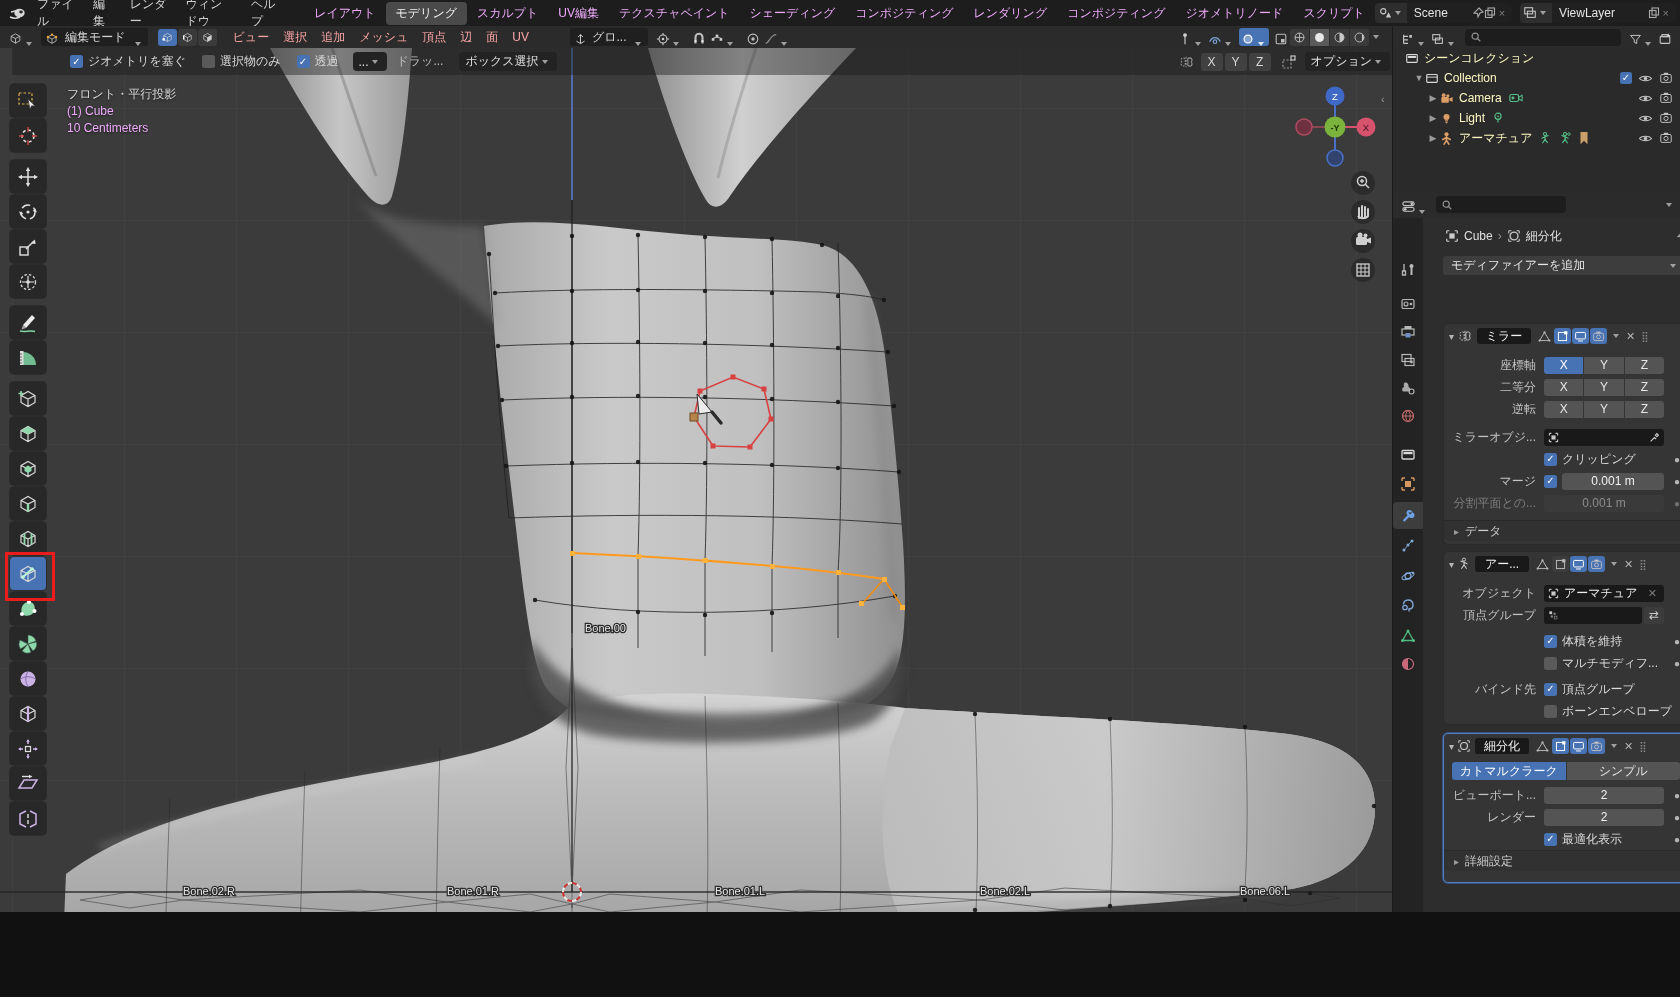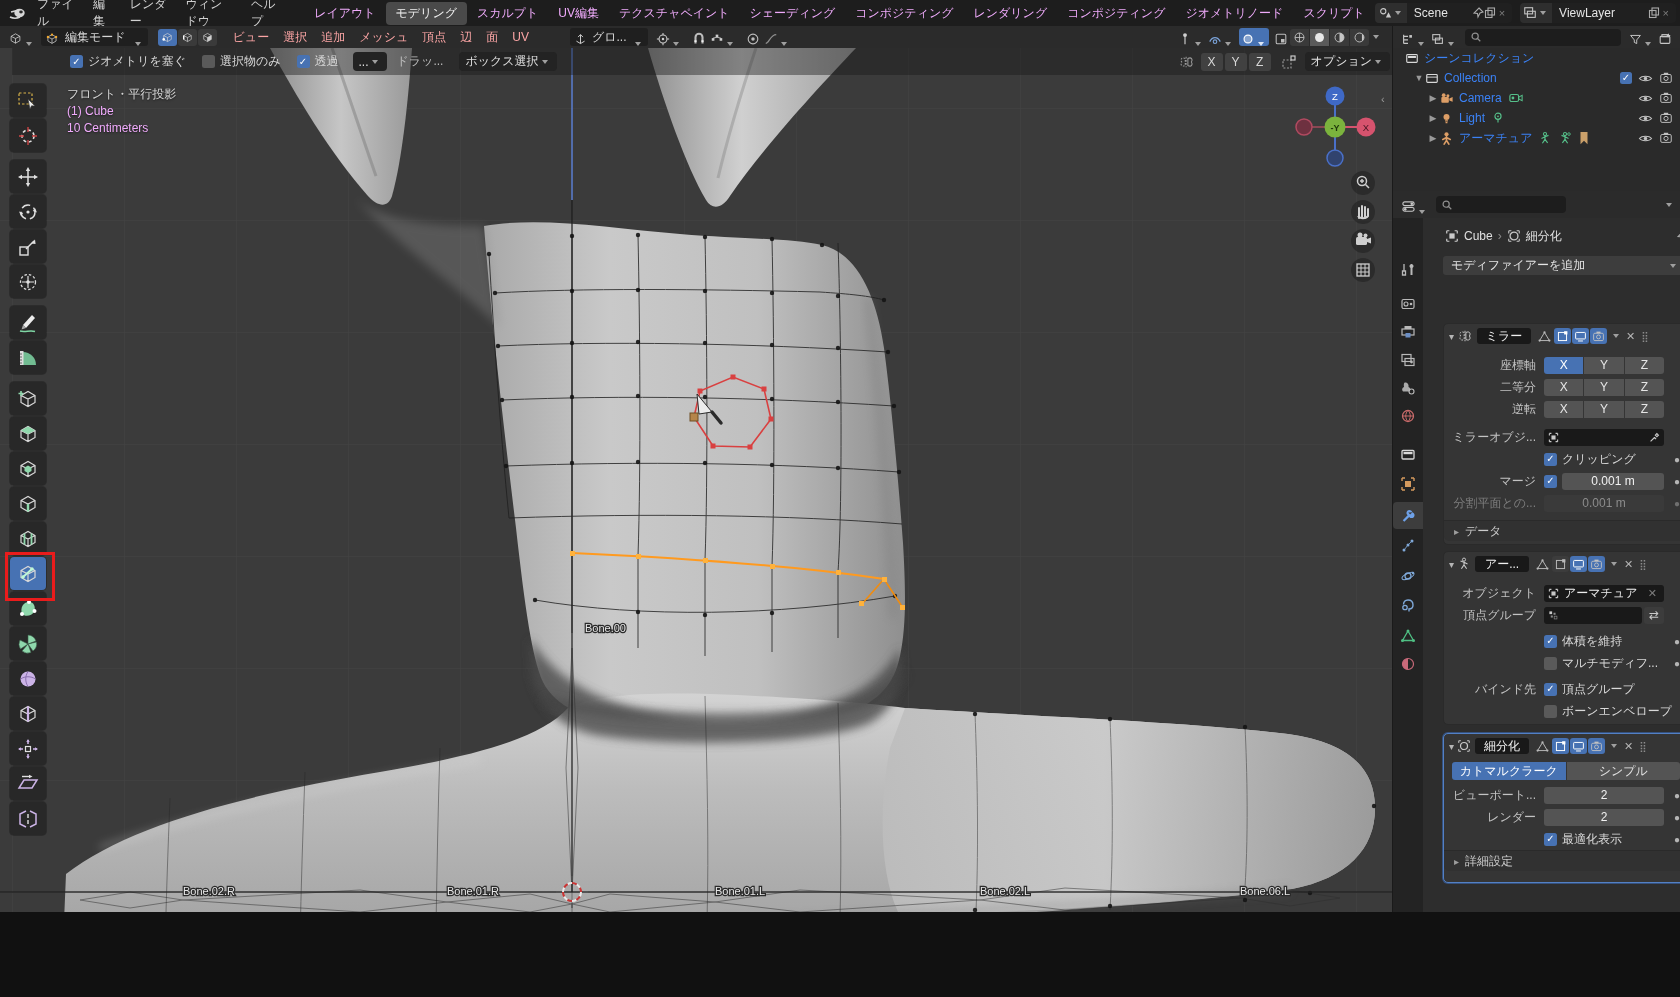--- a/index.html
+++ b/index.html
@@ -40,21 +40,21 @@
   #vptext .dim{color:#f0abfc;}
   
   .tool{position:absolute;left:10px;width:36px;height:33px;background:#282828;border-radius:4px;
         display:flex;align-items:center;justify-content:center;box-shadow:0 0 0 1px rgba(0,0,0,.25);}
   .tool.active{background:#4772b3;}
   #redbox{left:5px;top:552px;width:44px;height:43px;border:3px solid #ea1c1c;z-index:60;}
   
   #sidebar{left:1392px;top:48px;width:288px;height:922px;background:#2d2d2d;border-left:1px solid #1a1a1a;box-sizing:border-box;}
   #outliner{position:absolute;left:0;top:0;width:288px;height:143px;background:#2a2a2a;}
   .orow{display:flex;align-items:center;height:20px;padding-left:8px;}
-  .orow .nm{padding-left:5px;color:#3b82f6;white-space:nowrap;}
+  .orow .nm{padding-left:5px;color:#fef9c3;white-space:nowrap;}
   .tri{color:#9a9a9a;font-size:9px;width:12px;text-align:center;}
   .rico{margin-left:6px;display:flex;}
   .orow .right{margin-left:auto;display:flex;align-items:center;margin-right:8px;gap:6px;}
   
   #props{position:absolute;left:0;top:143px;width:288px;height:779px;background:#2d2d2d;}
   #propshead{display:flex;align-items:center;height:27px;background:#2b2b2b;padding:0 6px;}
   #tabstrip{position:absolute;left:0;top:27px;width:30px;height:752px;background:#232323;}
   .ptab{position:absolute;left:0;width:30px;height:27px;display:flex;align-items:center;justify-content:center;}
   .ptab.active{background:#3d3d3d;border-radius:4px 0 0 4px;}
   #pcontent{position:absolute;left:44px;top:27px;width:258px;height:752px;}

